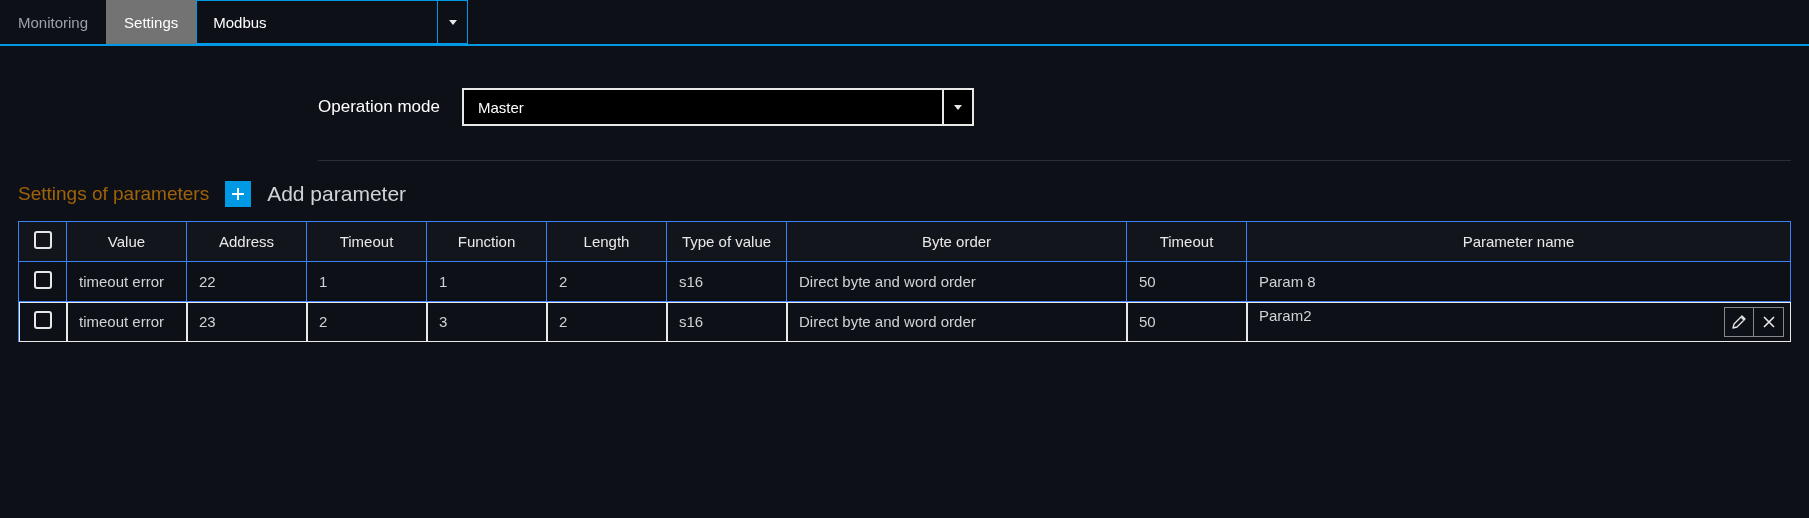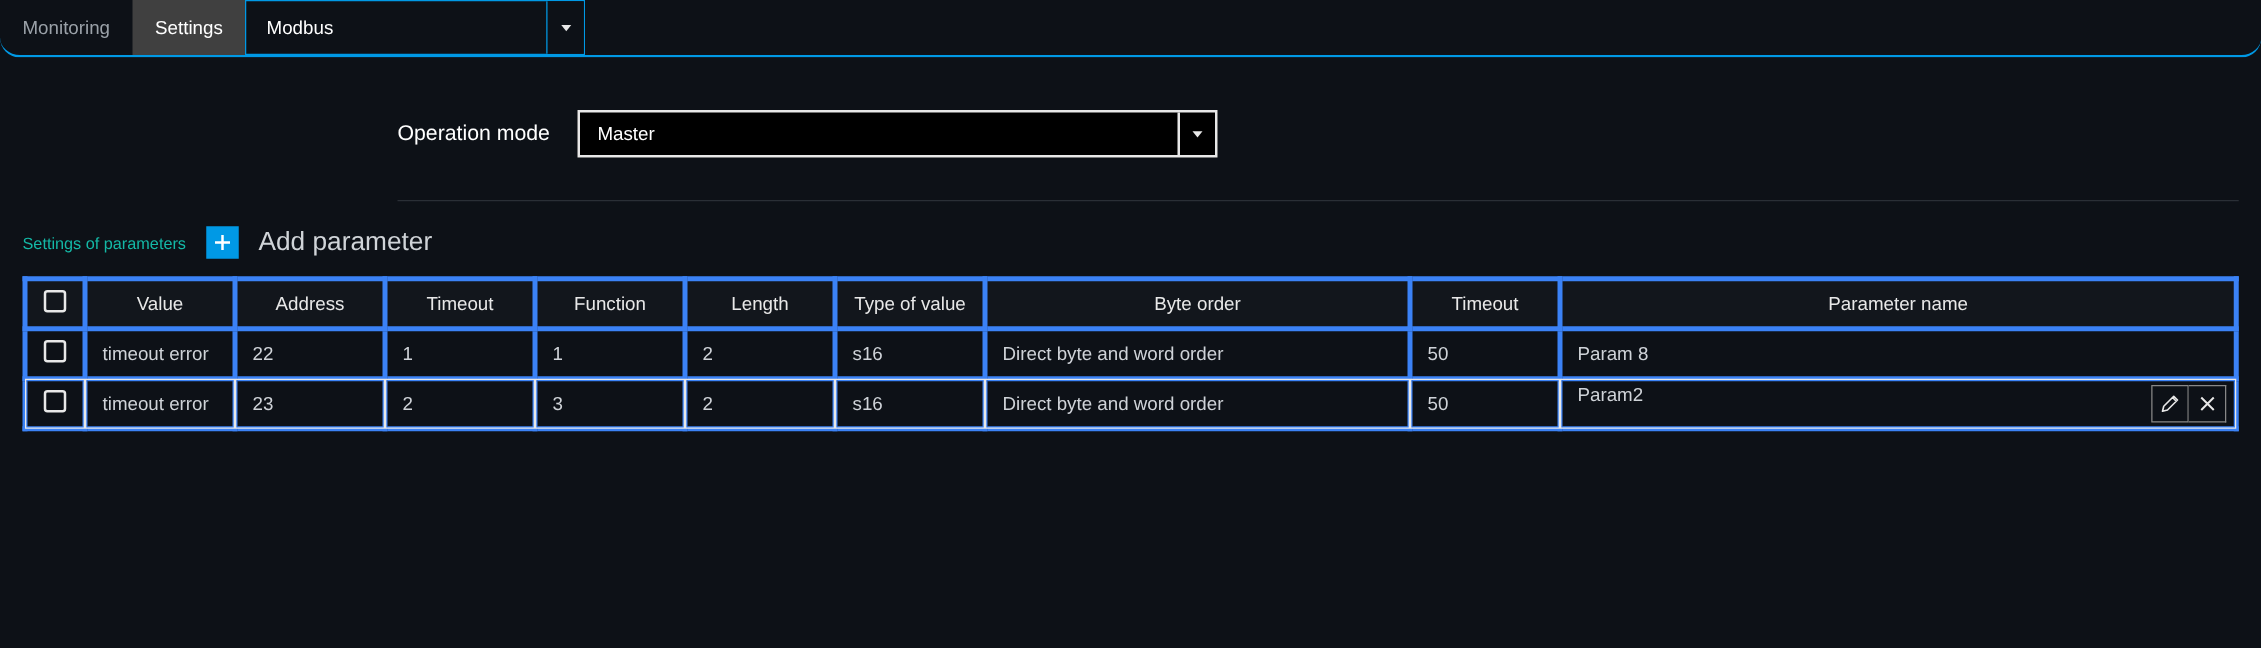--- a/index.html
+++ b/index.html
@@ -10,31 +10,30 @@
     font-size: 15px;
     width: 1809px;
     height: 518px;
     overflow: hidden;
   }
   .topbar {
     display: flex;
     align-items: stretch;
     height: 46px;
     border-bottom: 2px solid #0099e5;
-    border-radius: 16px;
   }
   .tab {
     display: flex;
     align-items: center;
     padding: 0 18px;
     color: #9aa1a8;
     cursor: pointer;
   }
   .tab.active {
-    background: #404040;
+    background: #737373;
     color: #fff;
     font-weight: 500;
   }
   .proto-select {
     display: flex;
     align-items: stretch;
     border: 1px solid #0099e5;
   }
   .proto-select .val {
     display: flex;
@@ -89,39 +88,39 @@
     justify-content: center;
     border-left: 2px solid #e8e8e8;
     cursor: pointer;
   }
   .section-header {
     display: flex;
     align-items: center;
     gap: 16px;
     padding: 20px 0 14px 0;
   }
-  .section-title { font-size: 13px; color: #14b8a6; }
+  .section-title { font-size: 19px; color: #a16207; }
   .add-btn {
     width: 26px; height: 26px;
     background: #0099e5;
     display: flex;
     align-items: center;
     justify-content: center;
     cursor: pointer;
   }
   .add-label { color: #d0d4d8; font-size: 21px; cursor: pointer; }
   table {
     width: 100%;
     border-collapse: collapse;
   }
   th, td {
     text-align: left;
     height: 40px;
     padding: 0 12px;
-    border: 4px solid #3b82f6;
+    border: 1px solid #3b82f6;
     font-weight: normal;
   }
   th {
     text-align: center;
     color: #e8e8e8;
     background: #12161c;
   }
   td { color: #cfd3d8; }
   th.chk, td.chk { width: 48px; text-align: center; }
   tr.selected td { outline: 1px solid #e8e8e8; outline-offset: -1px; }

